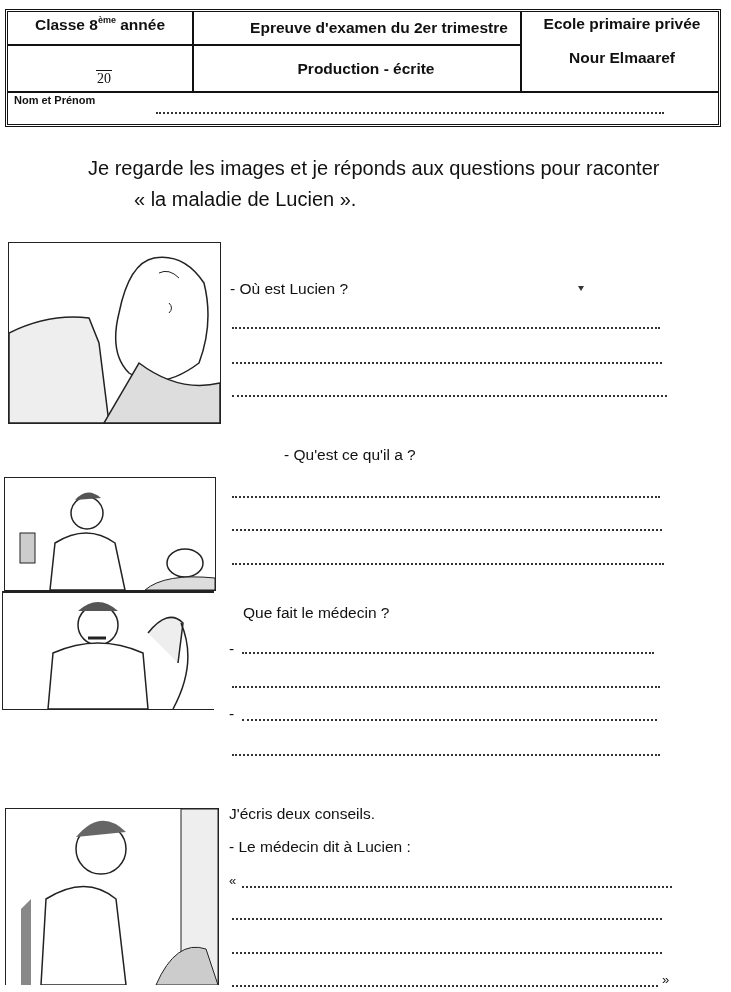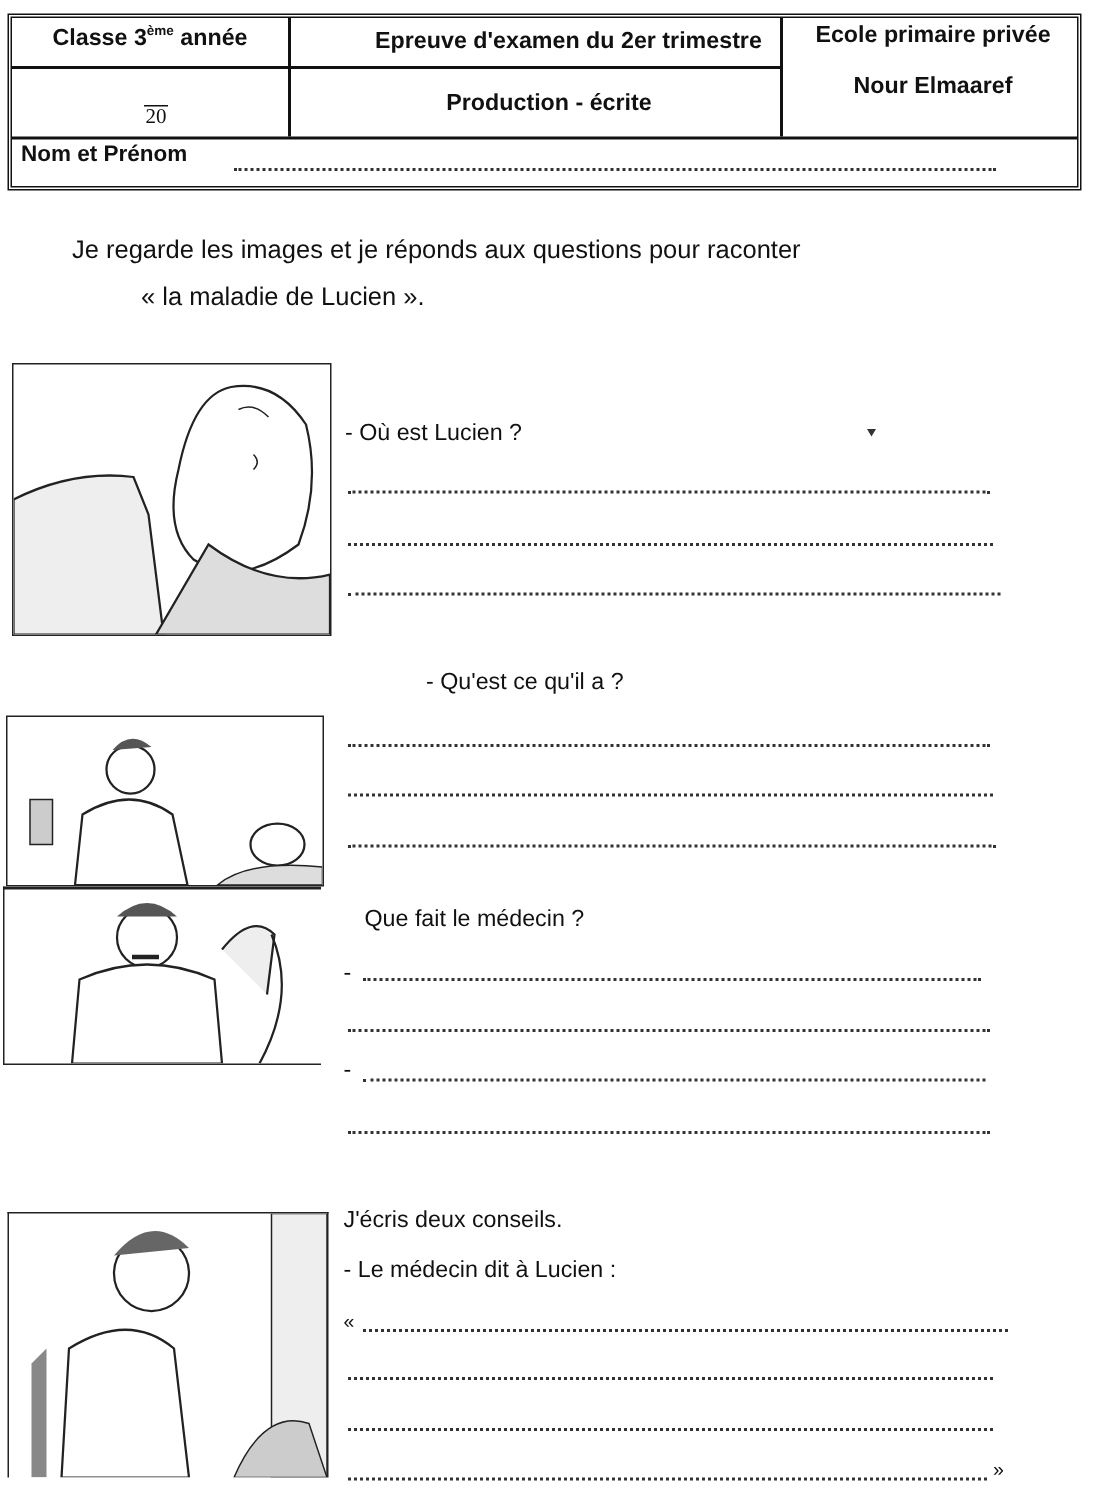--- a/index.html
+++ b/index.html
@@ -7,38 +7,38 @@
          font-family:"Liberation Sans", sans-serif; color:#111; }
   .abs { position:absolute; }
 
   
   .hdr { left:5px; top:9px; width:716px; height:118px; border:3px double #111; box-sizing:border-box; }
   .hdr .vline { position:absolute; top:0; width:1.5px; height:79px; background:#111; }
   .hdr .hline { position:absolute; height:1.5px; background:#111; }
   .hdr .cell { position:absolute; font-weight:bold; font-size:15.5px; text-align:center; white-space:nowrap; }
   .hdr sup { font-size:9px; vertical-align:7px; }
   .score { position:absolute; left:88px; top:58px; font-family:"Liberation Serif", serif; font-size:14px; border-top:1px solid #111; padding:0 1px; line-height:16px; }
-  .name-row { position:absolute; left:6px; top:82px; font-weight:bold; font-size:15px; }
+  .name-row { position:absolute; left:6px; top:82px; font-weight:bold; font-size:11px; }
   .dotline { position:absolute; height:2px; border-bottom:2px dotted #333; }
 
-  .intro { font-size:17px; }
+  .intro { font-size:20px;margin-left:40px; }
   .q { font-size:15.5px; white-space:nowrap; }
   .imgbox { position:absolute; border:1.5px solid #222; background:#fff; overflow:hidden; }
   .imgbox svg { width:100%; height:100%; display:block; }
 </style>
 </head>
 <body>
 
 <div class="abs hdr">
   <div class="vline" style="left:184px;"></div>
   <div class="vline" style="left:512px;"></div>
   <div class="hline" style="left:0; width:512px; top:32px;"></div>
   <div class="hline" style="left:0; width:100%; top:79px;"></div>
 
-  <div class="cell" style="left:0; width:184px; top:3px;"><span>Classe 3</span><sup>ème</sup><span> année</span></div>
+  <div class="cell" style="left:0; width:184px; top:3px;"><span>Classe 8</span><sup>ème</sup><span> année</span></div>
   <div class="cell" style="left:186px; width:370px; top:7px;">Epreuve d'examen du 2er trimestre</div>
   <div class="cell" style="left:514px; width:200px; top:37px;">Nour Elmaaref</div>
   <div class="cell" style="left:514px; width:200px; top:3px;">Ecole primaire privée</div>
   <div class="score">20</div>
   <div class="cell" style="left:186px; width:344px; top:48px;">Production - écrite</div>
   <div class="name-row"><span>Nom et Prénom</span></div>
   <div class="dotline" style="left:148px; top:98px; width:508px;"></div>
 </div>
 
 <div class="abs intro" style="left:48px; top:157px;">Je regarde les images et je réponds aux questions pour raconter</div>

